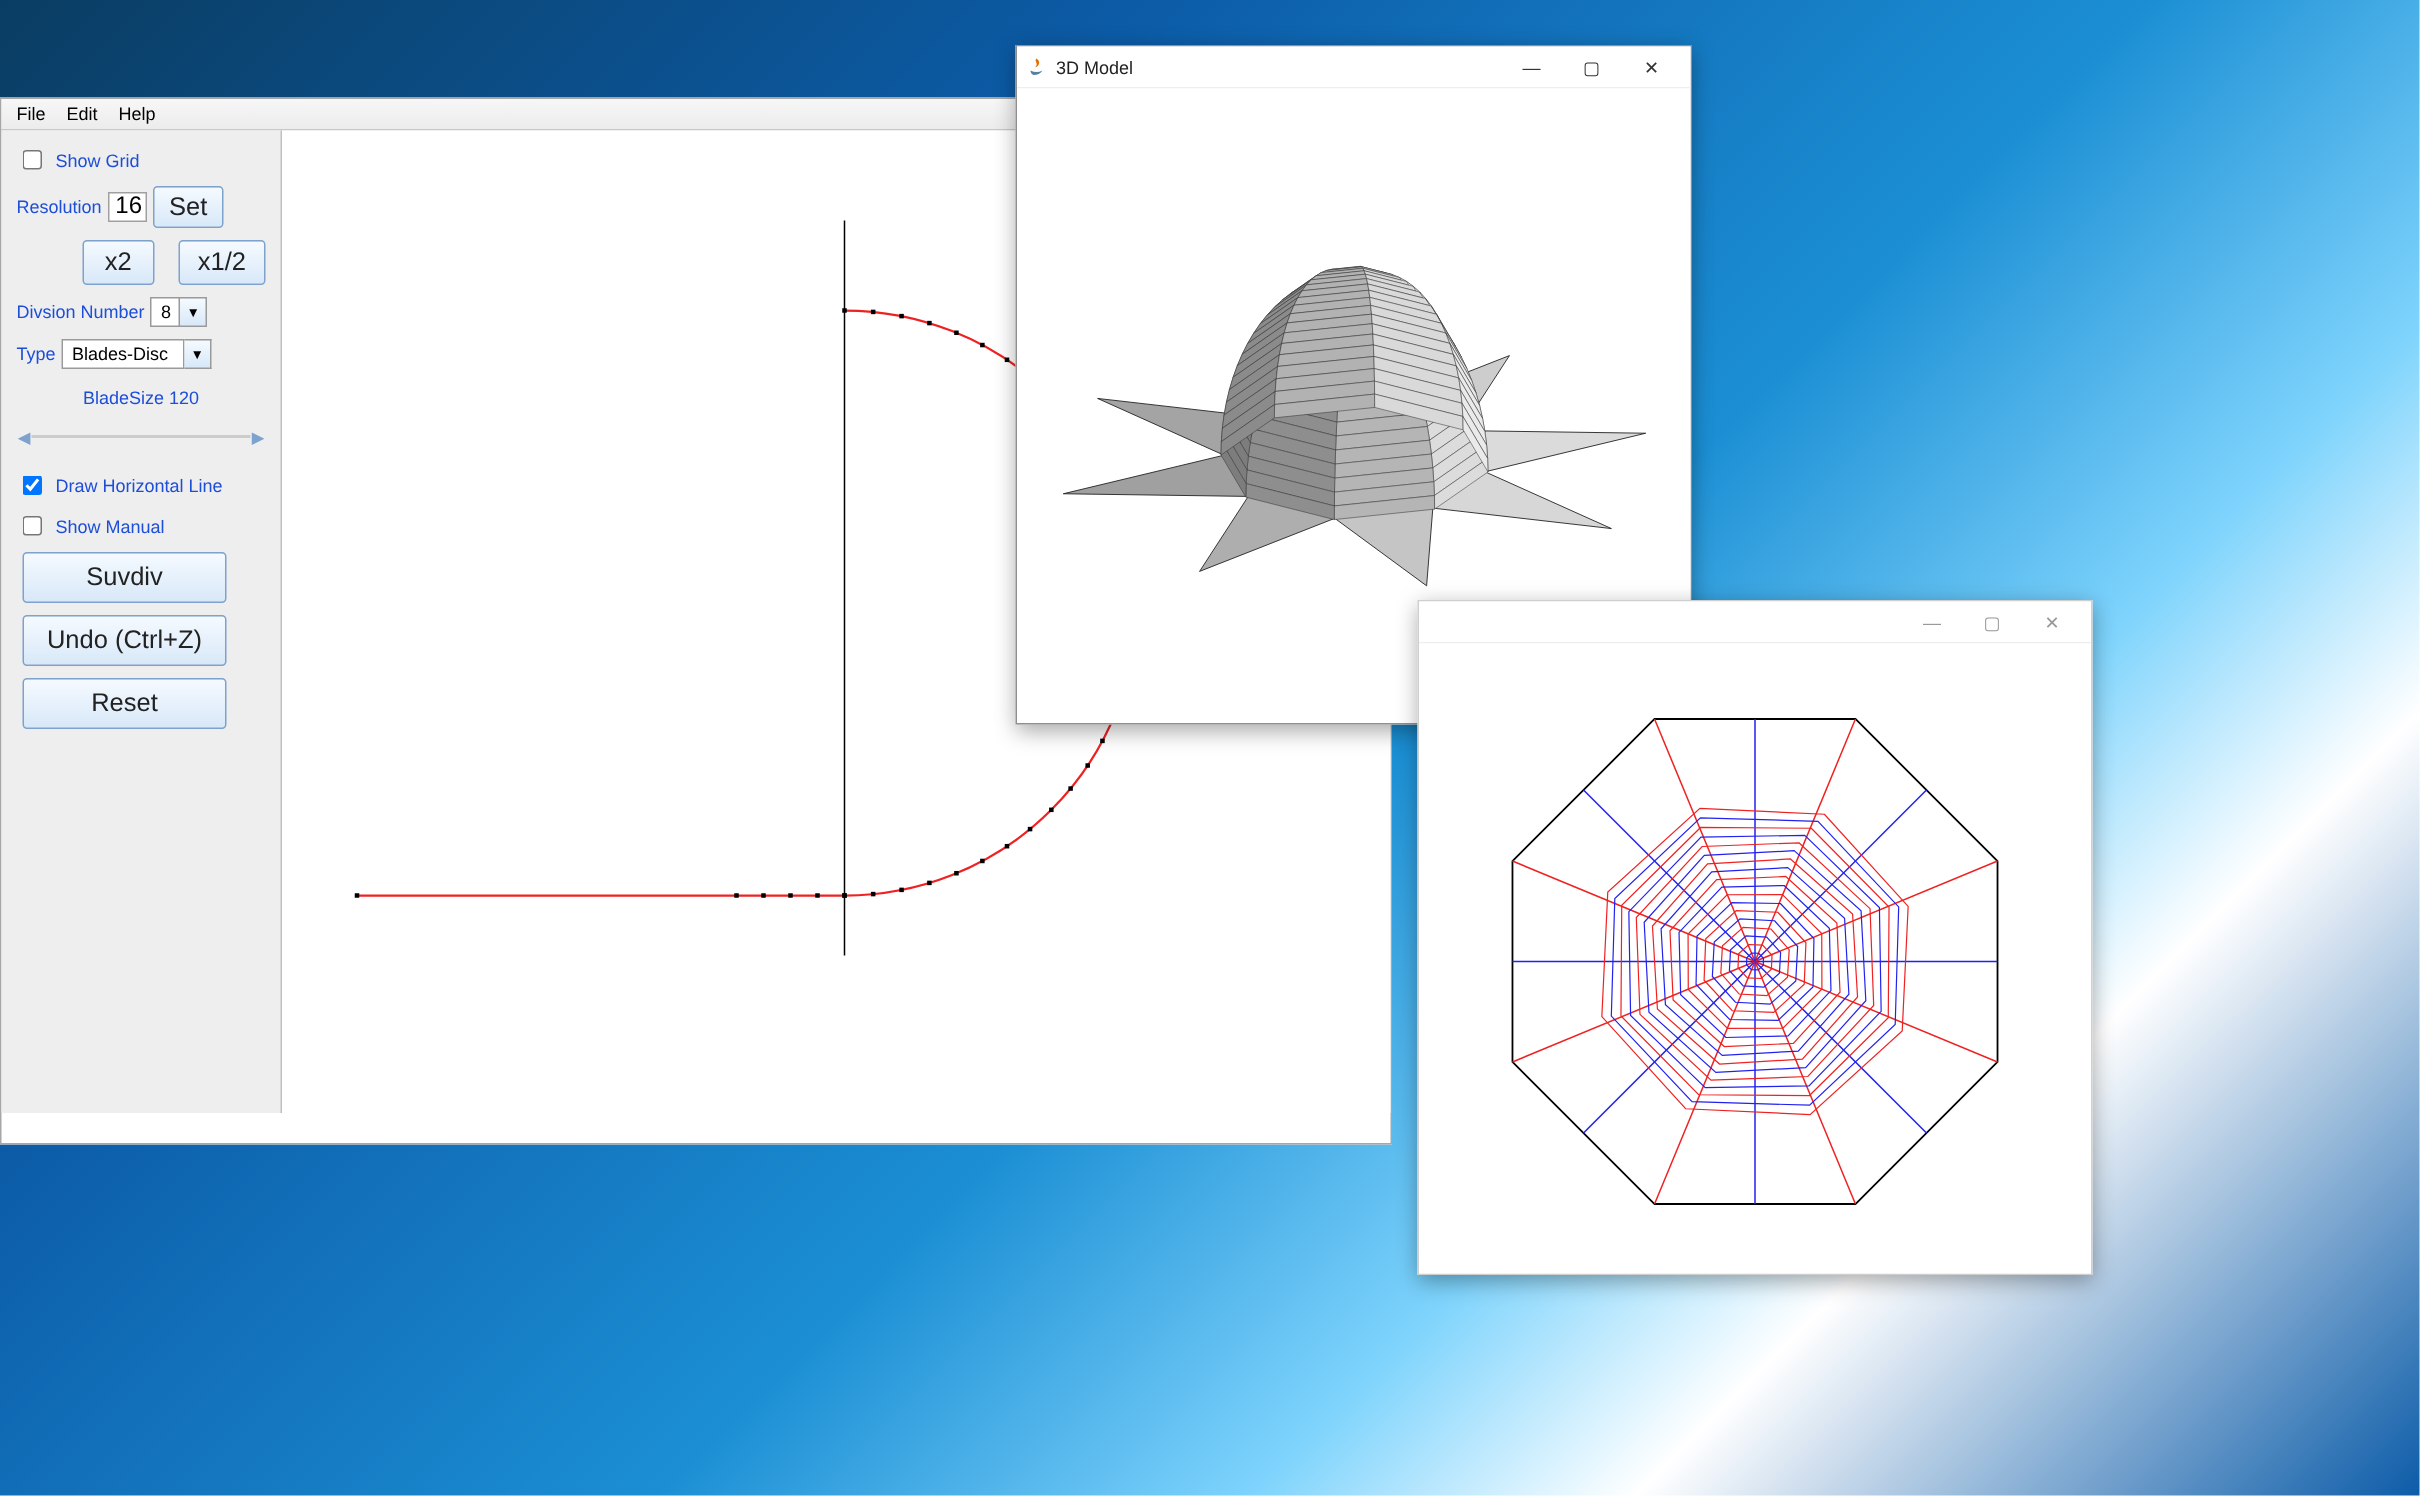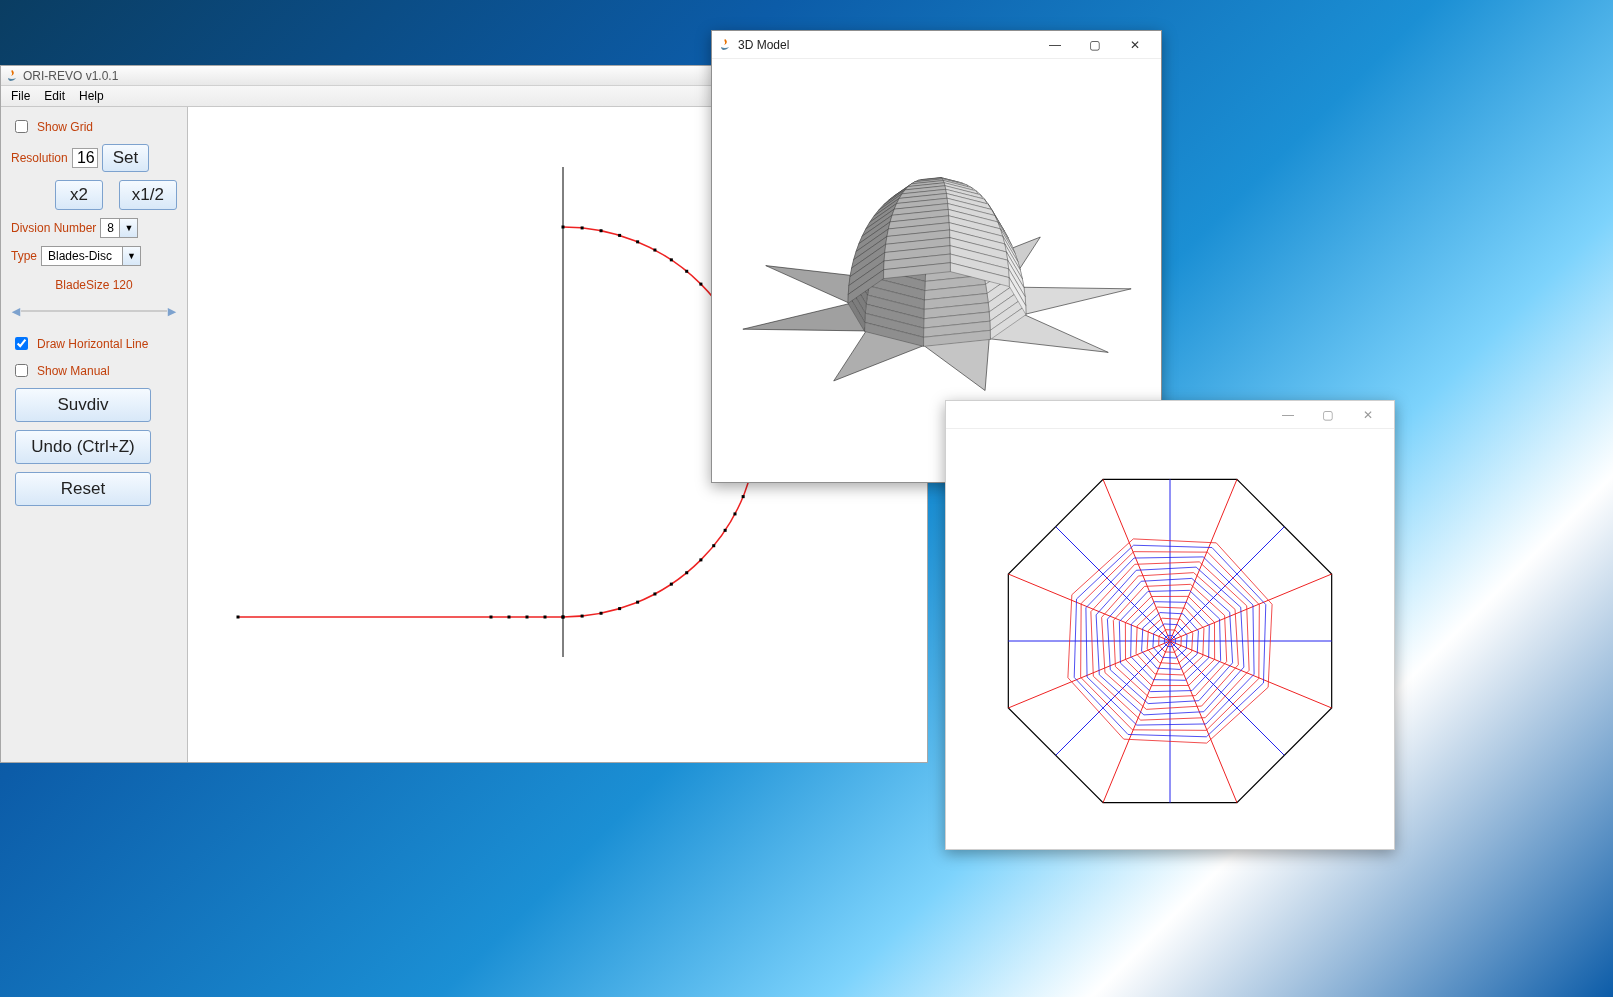--- a/index.html
+++ b/index.html
@@ -121,31 +121,31 @@
   }
   .slider-arrow {
     position: absolute; top: 0;
     width: 14px; height: 18px;
     display: flex; align-items: center; justify-content: center;
     color: #7da2ce; font-size: 11px;
     cursor: default;
   }
   .slider-arrow.left { left: -2px; }
   .slider-arrow.right { right: -2px; }
-  .label { color: #c2410c; }
+  .label { color: #1d4ed8; }
   .canvas {
     flex: 1;
     background: #fff;
     position: relative;
   }
 
   
   .win3d {
     position: absolute;
-    left: 711px; top: 30px;
+    left: 677px; top: 30px;
     width: 451px; height: 453px;
     background: #fff;
     border: 1px solid #8f8f8f;
     box-shadow: 0 4px 14px rgba(0,0,0,0.35);
   }
   .win3d .title-row {
     height: 28px;
     display: flex; align-items: center;
     padding: 0 6px;
     background: #fff;
@@ -186,29 +186,20 @@
     position: relative; width: 100%; height: calc(100% - 28px);
     background: #fff;
   }
 
   svg { display: block; }
 </style>
 </head>
 <body>
 
 <div class="main-window">
-  <div class="titlebar">
-    <span class="java-icon">
-      <svg width="14" height="14" viewBox="0 0 14 14">
-          <path d="M7 1 C5 3 9 4 6 7 C9 6 10 3 7 1 Z" fill="#e76f00"></path>
-          <path d="M3 9 Q7 11 11 9 Q9 12 5 12 Q3 11 3 9 Z" fill="#5382a1"></path>
-        </svg>
-    </span>
-    <span class="titlebar-text">ORI-REVO v1.0.1</span>
-  </div>
   <div class="menubar">
     <div class="menu-item">File</div>
     <div class="menu-item">Edit</div>
     <div class="menu-item">Help</div>
   </div>
   <div class="main-body">
     <div class="sidebar">
 
       <div class="checkbox-row">
         <input type="checkbox" style="">

